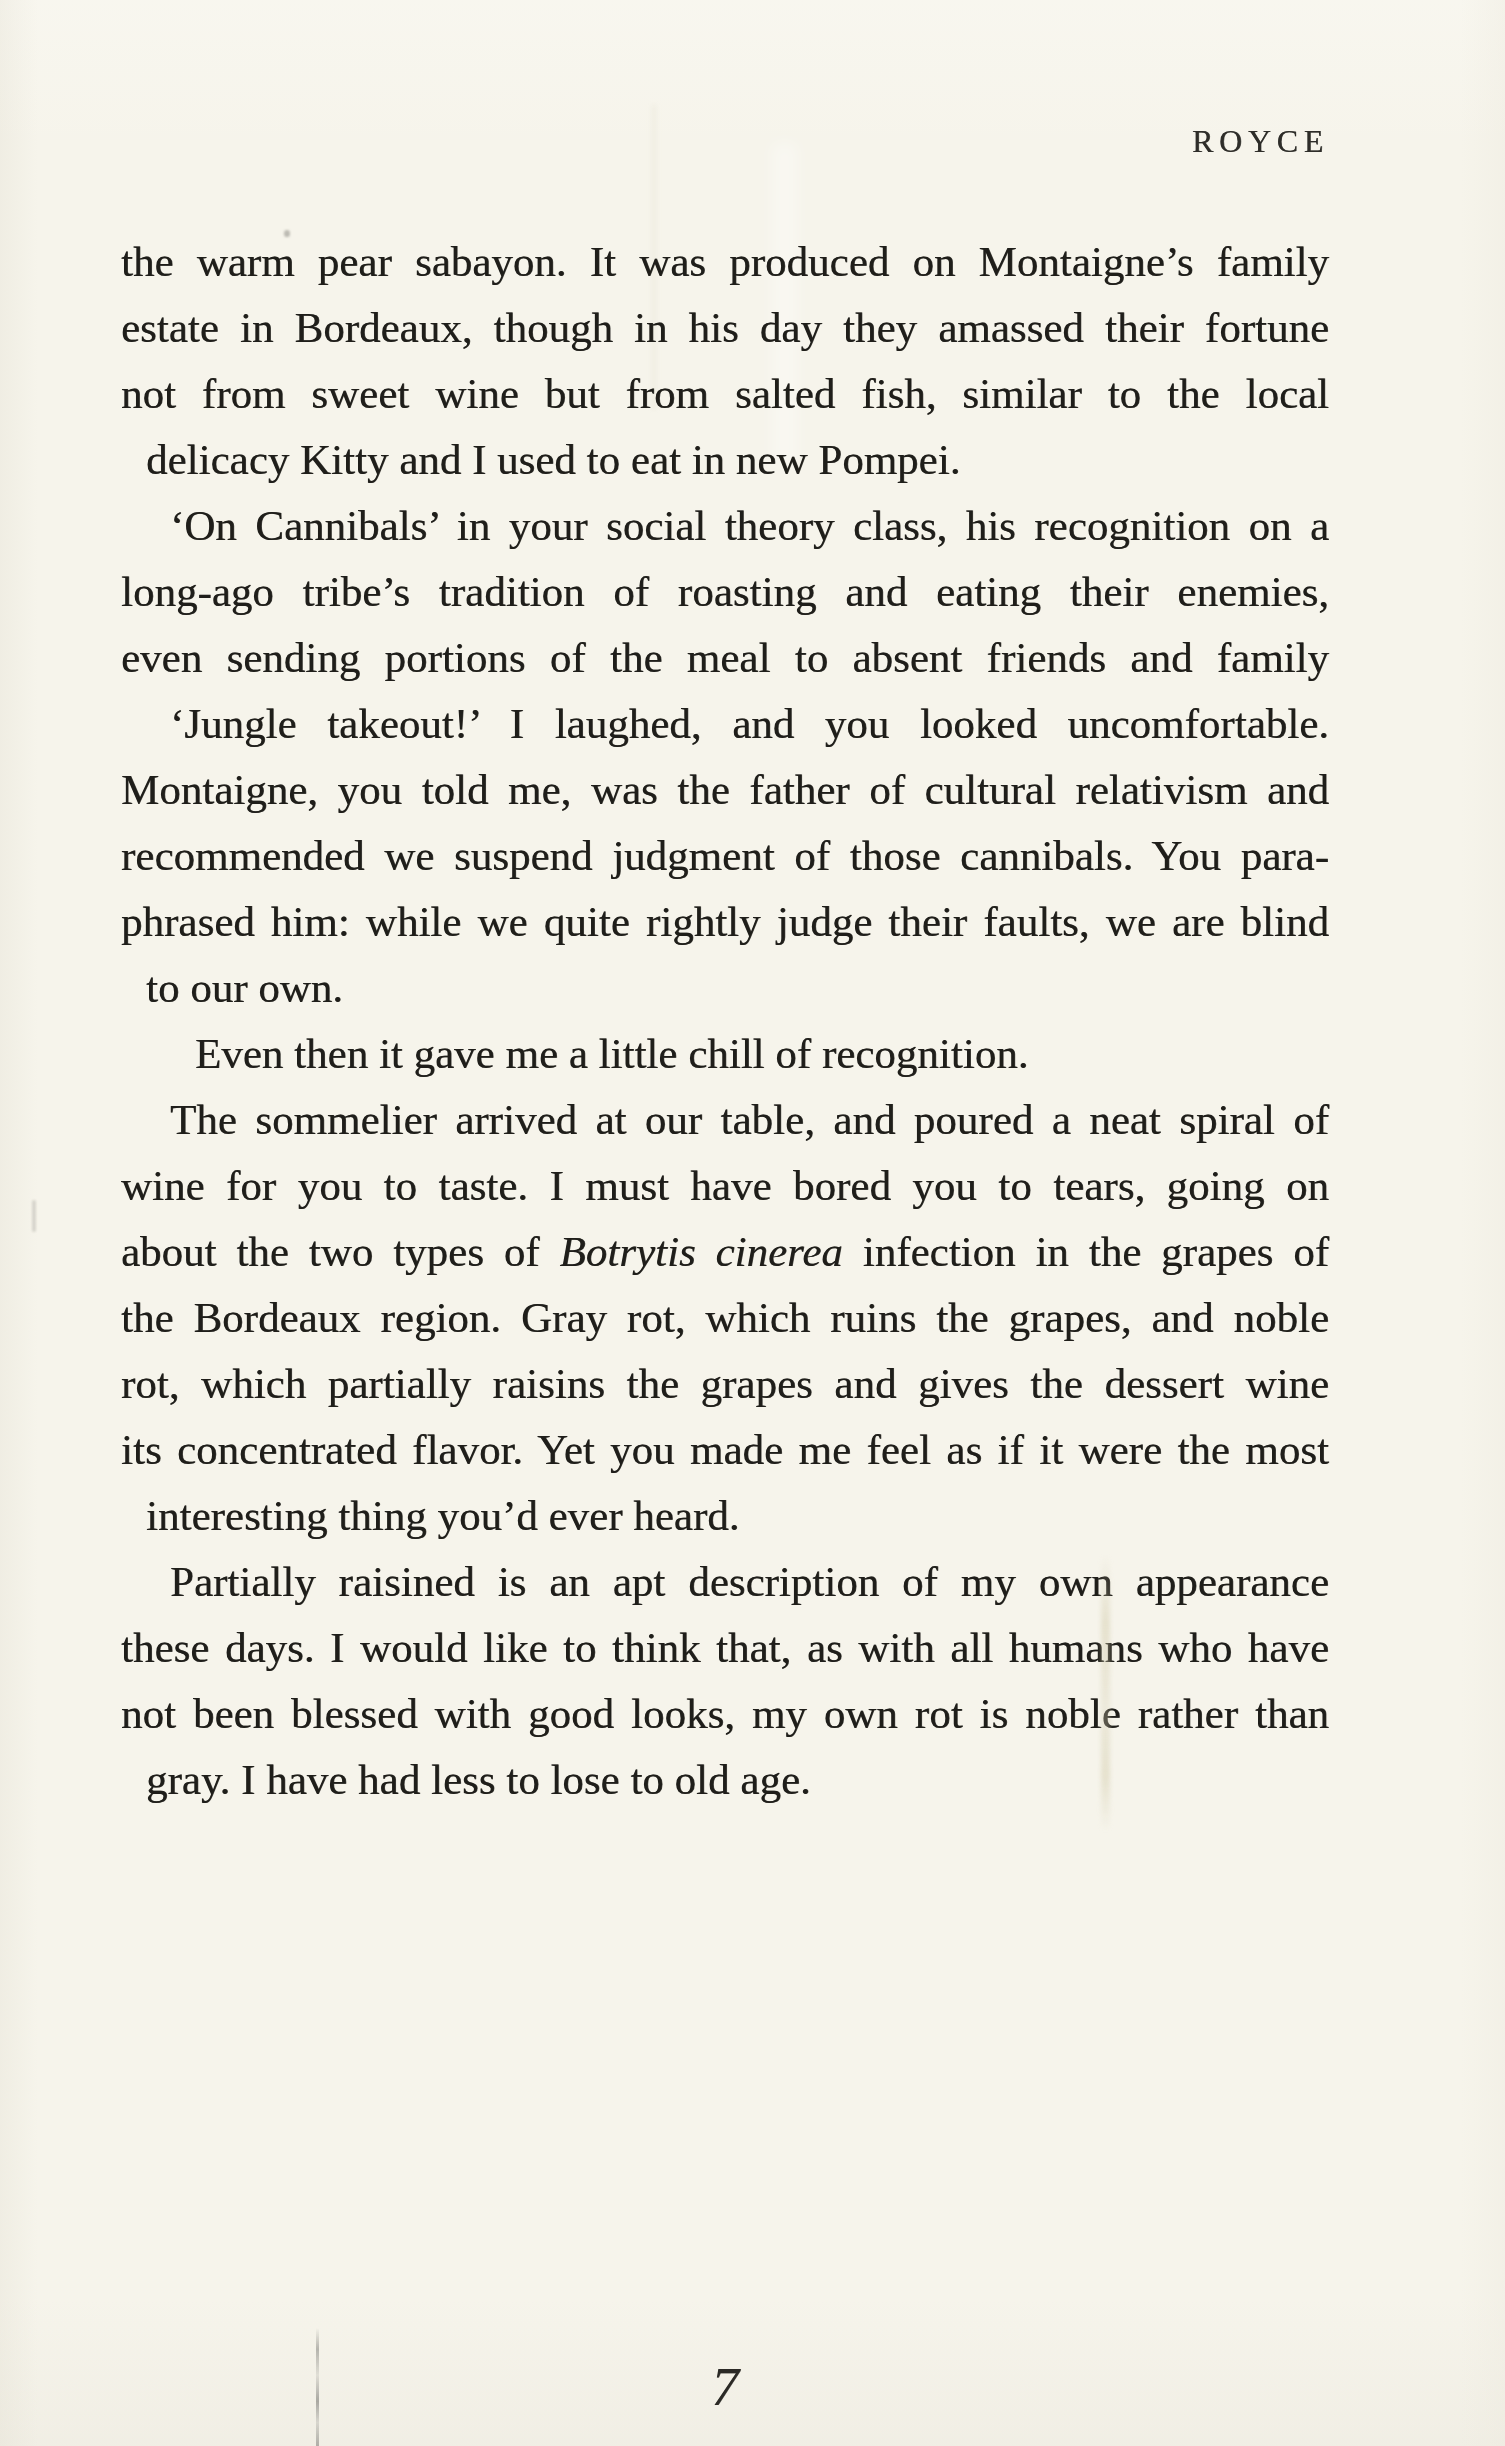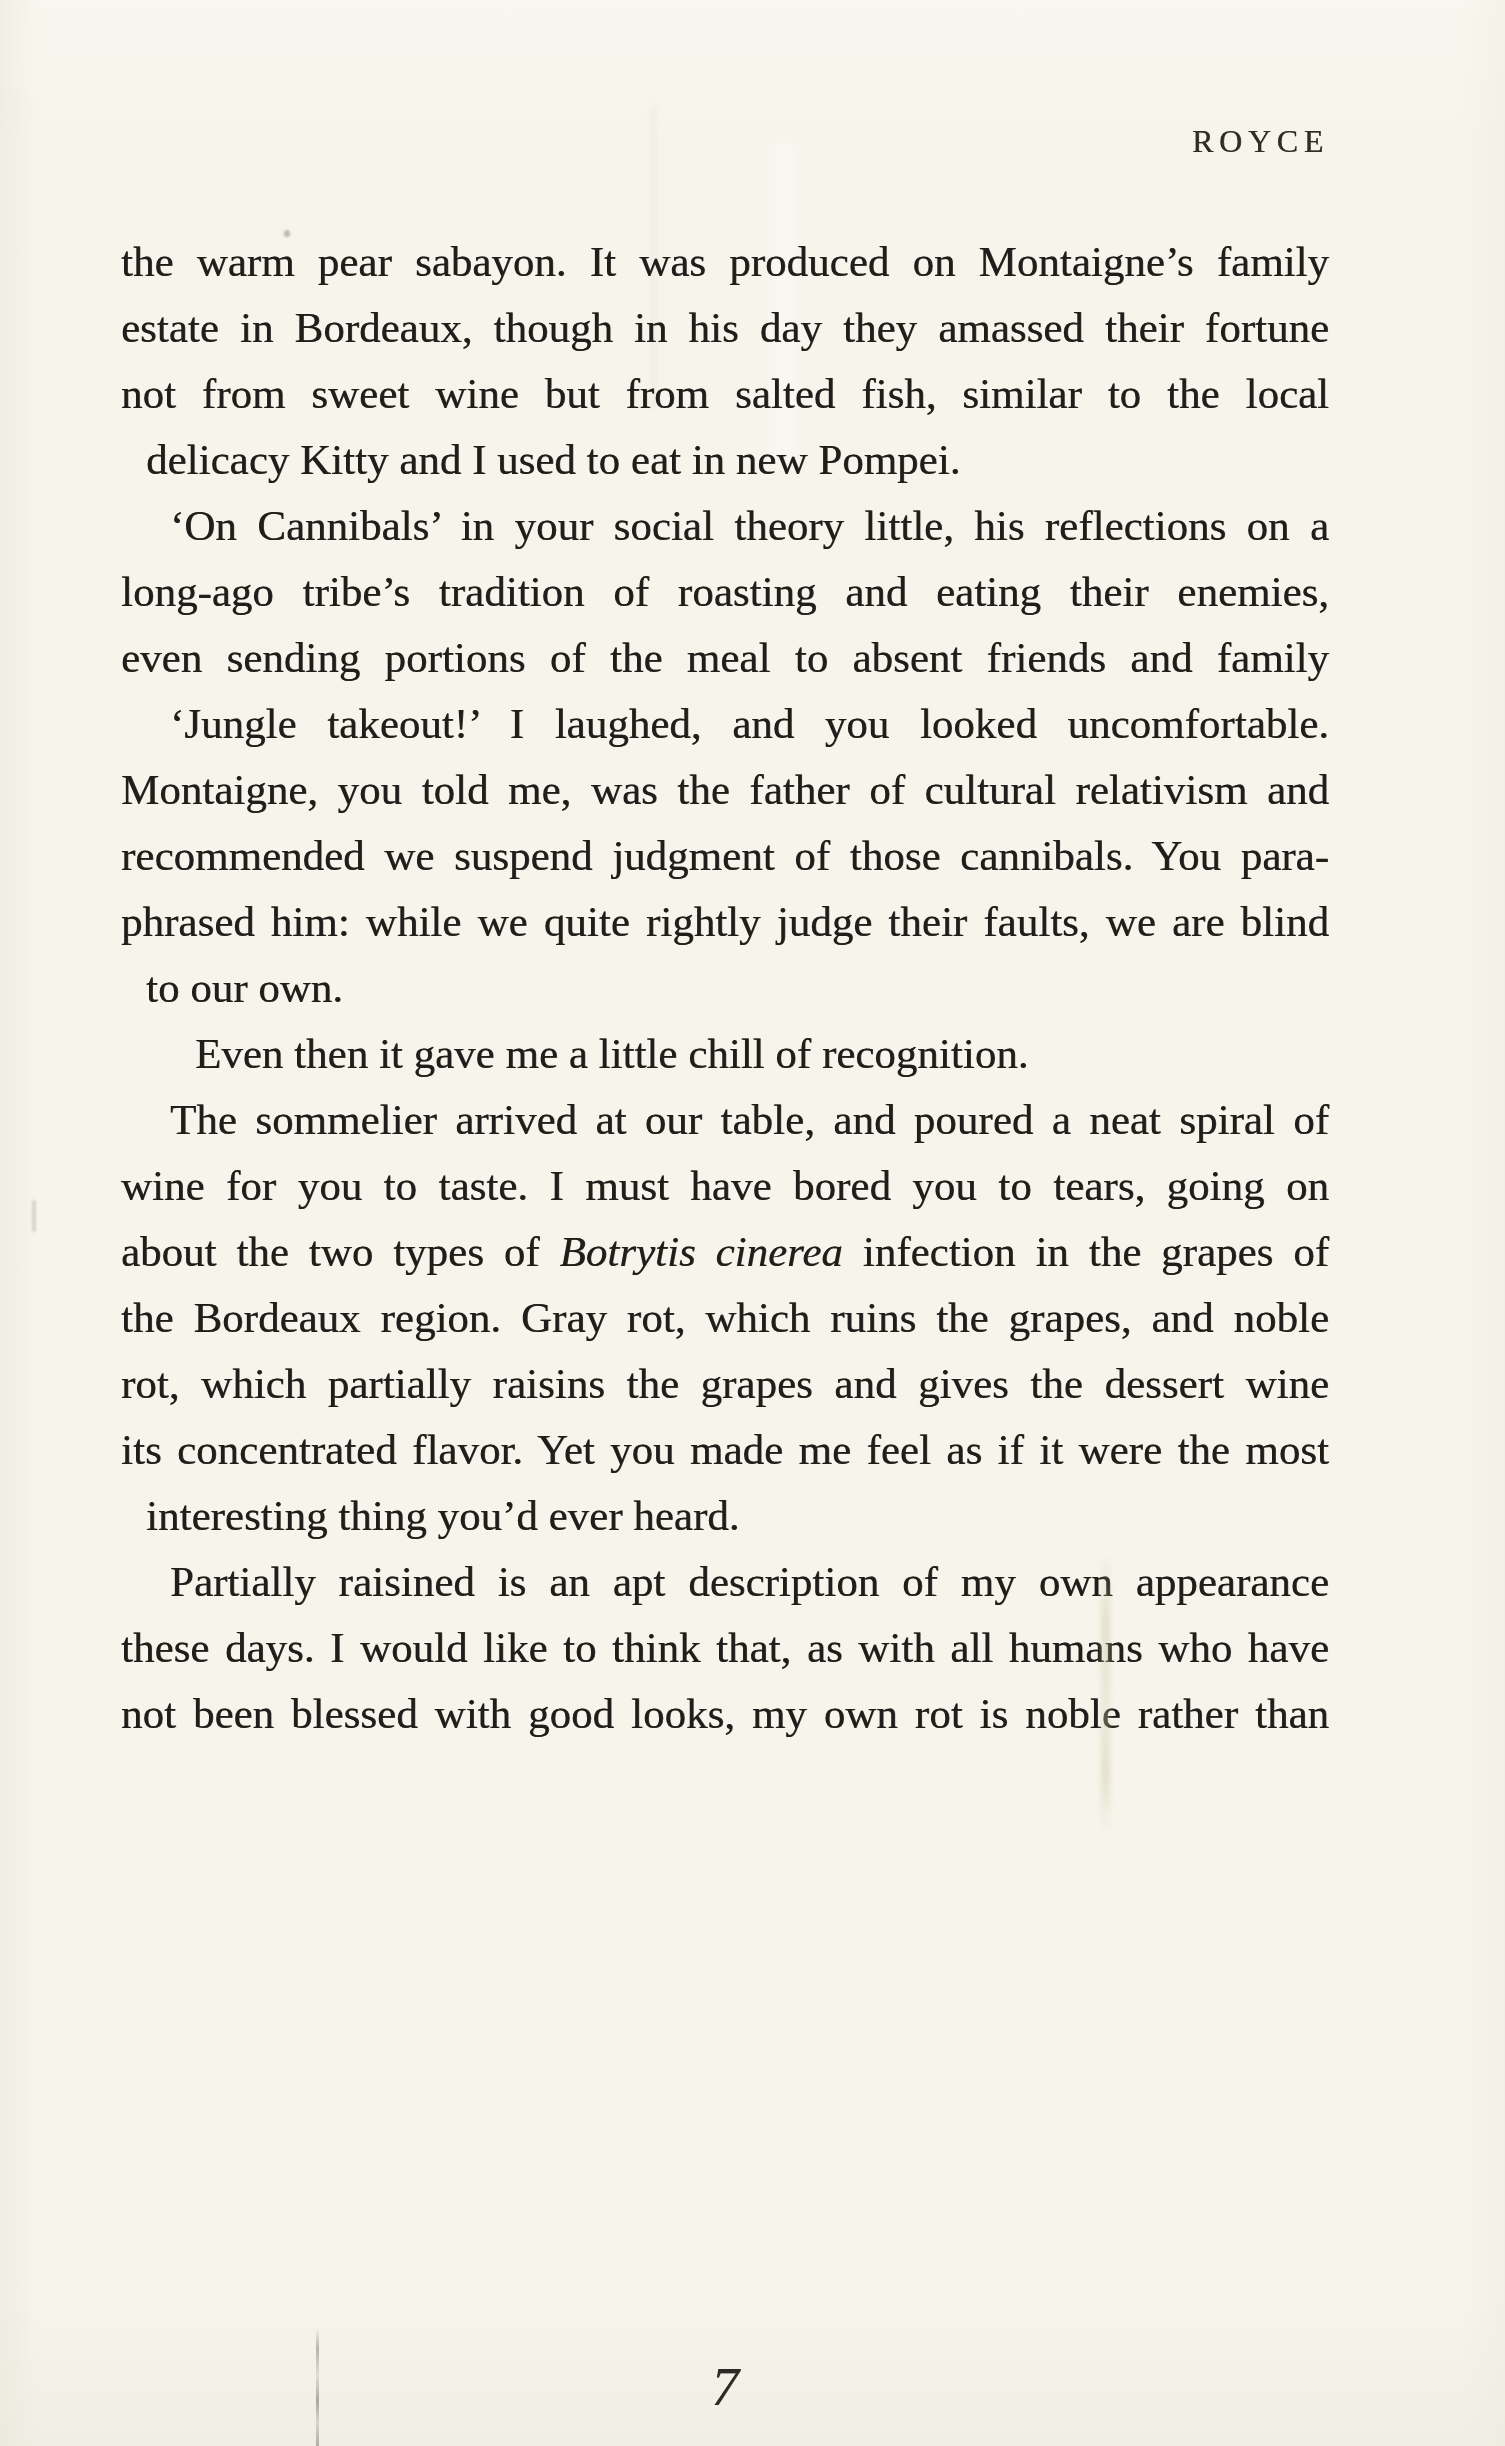--- a/index.html
+++ b/index.html
@@ -93,21 +93,21 @@
   <div class="running-header">ROYCE</div>
 
   <div class="page-body">
       <div class="para">
         <div class="line">the warm pear sabayon. It was produced on Montaigne’s family</div>
         <div class="line">estate in Bordeaux, though in his day they amassed their fortune</div>
         <div class="line">not from sweet wine but from salted fish, similar to the local</div>
         <div class="line last">delicacy Kitty and I used to eat in new Pompei.</div>
       </div>
       <div class="para indent">
-        <div class="line">‘On Cannibals’ in your social theory little, his reflections on a</div>
+        <div class="line">‘On Cannibals’ in your social theory class, his recognition on a</div>
         <div class="line">long-ago tribe’s tradition of roasting and eating their enemies,</div>
         <div class="line">even sending portions of the meal to absent friends and family</div>
       </div>
       <div class="para indent">
         <div class="line">‘Jungle takeout!’ I laughed, and you looked uncomfortable.</div>
         <div class="line">Montaigne, you told me, was the father of cultural relativism and</div>
         <div class="line">recommended we suspend judgment of those cannibals. You para-</div>
         <div class="line">phrased him: while we quite rightly judge their faults, we are blind</div>
         <div class="line last">to our own.</div>
       </div>
@@ -120,20 +120,21 @@
         <div class="line">about the two types of <i>Botrytis cinerea</i> infection in the grapes of</div>
         <div class="line">the Bordeaux region. Gray rot, which ruins the grapes, and noble</div>
         <div class="line">rot, which partially raisins the grapes and gives the dessert wine</div>
         <div class="line">its concentrated flavor. Yet you made me feel as if it were the most</div>
         <div class="line last">interesting thing you’d ever heard.</div>
       </div>
       <div class="para indent">
         <div class="line">Partially raisined is an apt description of my own appearance</div>
         <div class="line">these days. I would like to think that, as with all humans who have</div>
         <div class="line">not been blessed with good looks, my own rot is noble rather than</div>
+        <div class="line last">gray. I have had less to lose to old age.</div>
       </div>
     </div>
 
   <div class="crease-right"></div>
   <div class="scanline-bottom"></div>
   <div class="speck-1"></div>
   <div class="speck-2"></div>
 
   <div class="page-number">7</div>
 </div>

